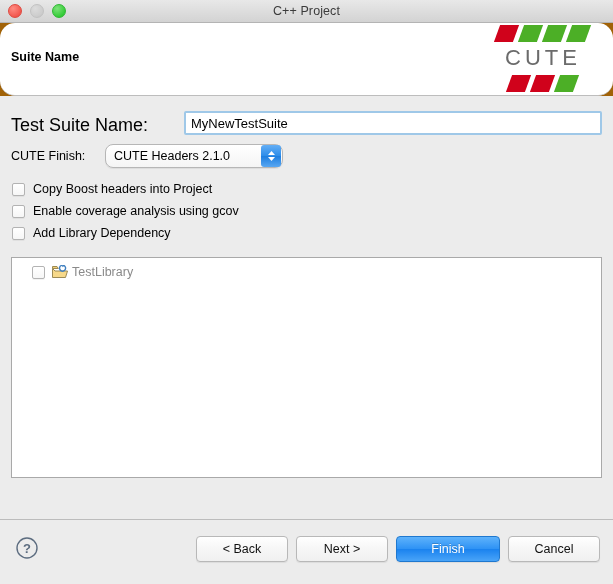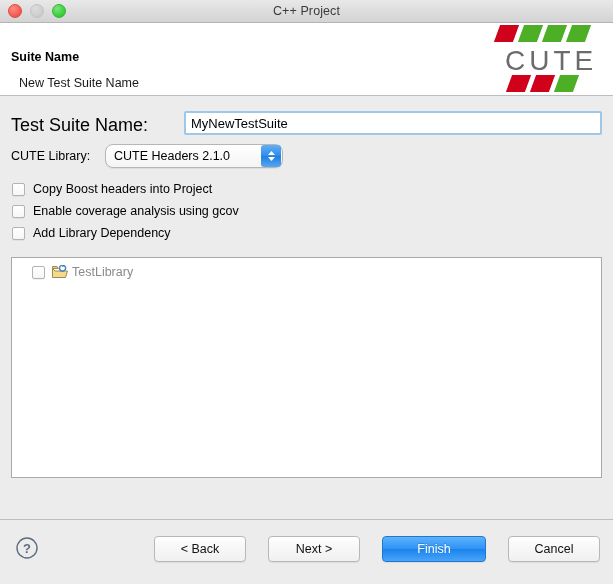--- a/index.html
+++ b/index.html
@@ -69,20 +69,21 @@
     letter-spacing: 0.1px;
   }
 
   
   .header {
     position: relative;
     flex: 0 0 72px;
     background: #ffffff;
     border-bottom: 1px solid #bdbdbd;
     overflow: hidden;
+    border-radius: 15px;
   }
   .header-title {
     position: absolute;
     left: 11px;
     top: 27px;
     font-size: 12.5px;
     font-weight: bold;
     color: #000000;
   }
   .header-sub {
@@ -111,21 +112,21 @@
   .stripes.bottom { bottom: 3px; left: 12px; }
   .stripe {
     width: 19px;
     height: 100%;
     transform: skewX(-20deg);
   }
   .logo-text {
     position: absolute;
     left: 8px;
     top: 22px;
-    font-size: 28px;
+    font-size: 22px;
     letter-spacing: 4px;
     color: #6b6b6b;
     font-family: "Liberation Sans", sans-serif;
     font-weight: 400;
   }
 
   
   .body {
     position: relative;
     flex: 1 1 auto;
@@ -290,21 +291,21 @@
     top: 16px;
     width: 24px;
     height: 24px;
     cursor: default;
   }
   .btn-group {
     position: absolute;
     right: 13px;
     top: 16px;
     display: flex;
-    gap: 22px;
+    gap: 8px;
   }
   .btn {
     box-sizing: border-box;
     height: 26px;
     min-width: 92px;
     border-radius: 4px;
     font-family: "Liberation Sans", sans-serif;
     font-size: 12.5px;
     color: #111;
     background: linear-gradient(to bottom, #ffffff 0%, #f6f6f6 50%, #f0f0f0 100%);
@@ -333,21 +334,20 @@
     <div class="traffic">
       <span class="dot dot-close"></span>
       <span class="dot dot-min"></span>
       <span class="dot dot-max"></span>
     </div>
     <div class="titlebar-title">C++ Project</div>
   </div>
 
   <div class="header">
     <div class="header-title">Suite Name</div>
-    <div class="header-sub">New Test Suite Name</div>
 
     <div class="logo">
       <div class="stripes top">
         <span class="stripe" style="background:#d0021b"></span>
         <span class="stripe" style="background:#4caf26"></span>
         <span class="stripe" style="background:#4caf26"></span>
         <span class="stripe" style="background:#4caf26"></span>
       </div>
       <div class="logo-text">CUTE</div>
       <div class="stripes bottom">
@@ -359,21 +359,21 @@
   </div>
 
   <div class="body">
 
     <div class="row-name">
       <div class="label-name">Test Suite Name:</div>
       <input class="text-input" type="text" value="MyNewTestSuite" style="">
     </div>
 
     <div class="row-version">
-      <div class="label-version">CUTE Library:</div>
+      <div class="label-version">CUTE Finish:</div>
       <div class="combo">
         <span class="combo-text">CUTE Headers 2.1.0</span>
         <span class="stepper">
           <span class="chev">
             <svg width="7" height="4" viewBox="0 0 7 4">
                 <path d="M3.5 0 L7 4 L0 4 Z" fill="#ffffff"></path>
               </svg>
           </span>
           <span class="chev">
             <svg width="7" height="4" viewBox="0 0 7 4">

